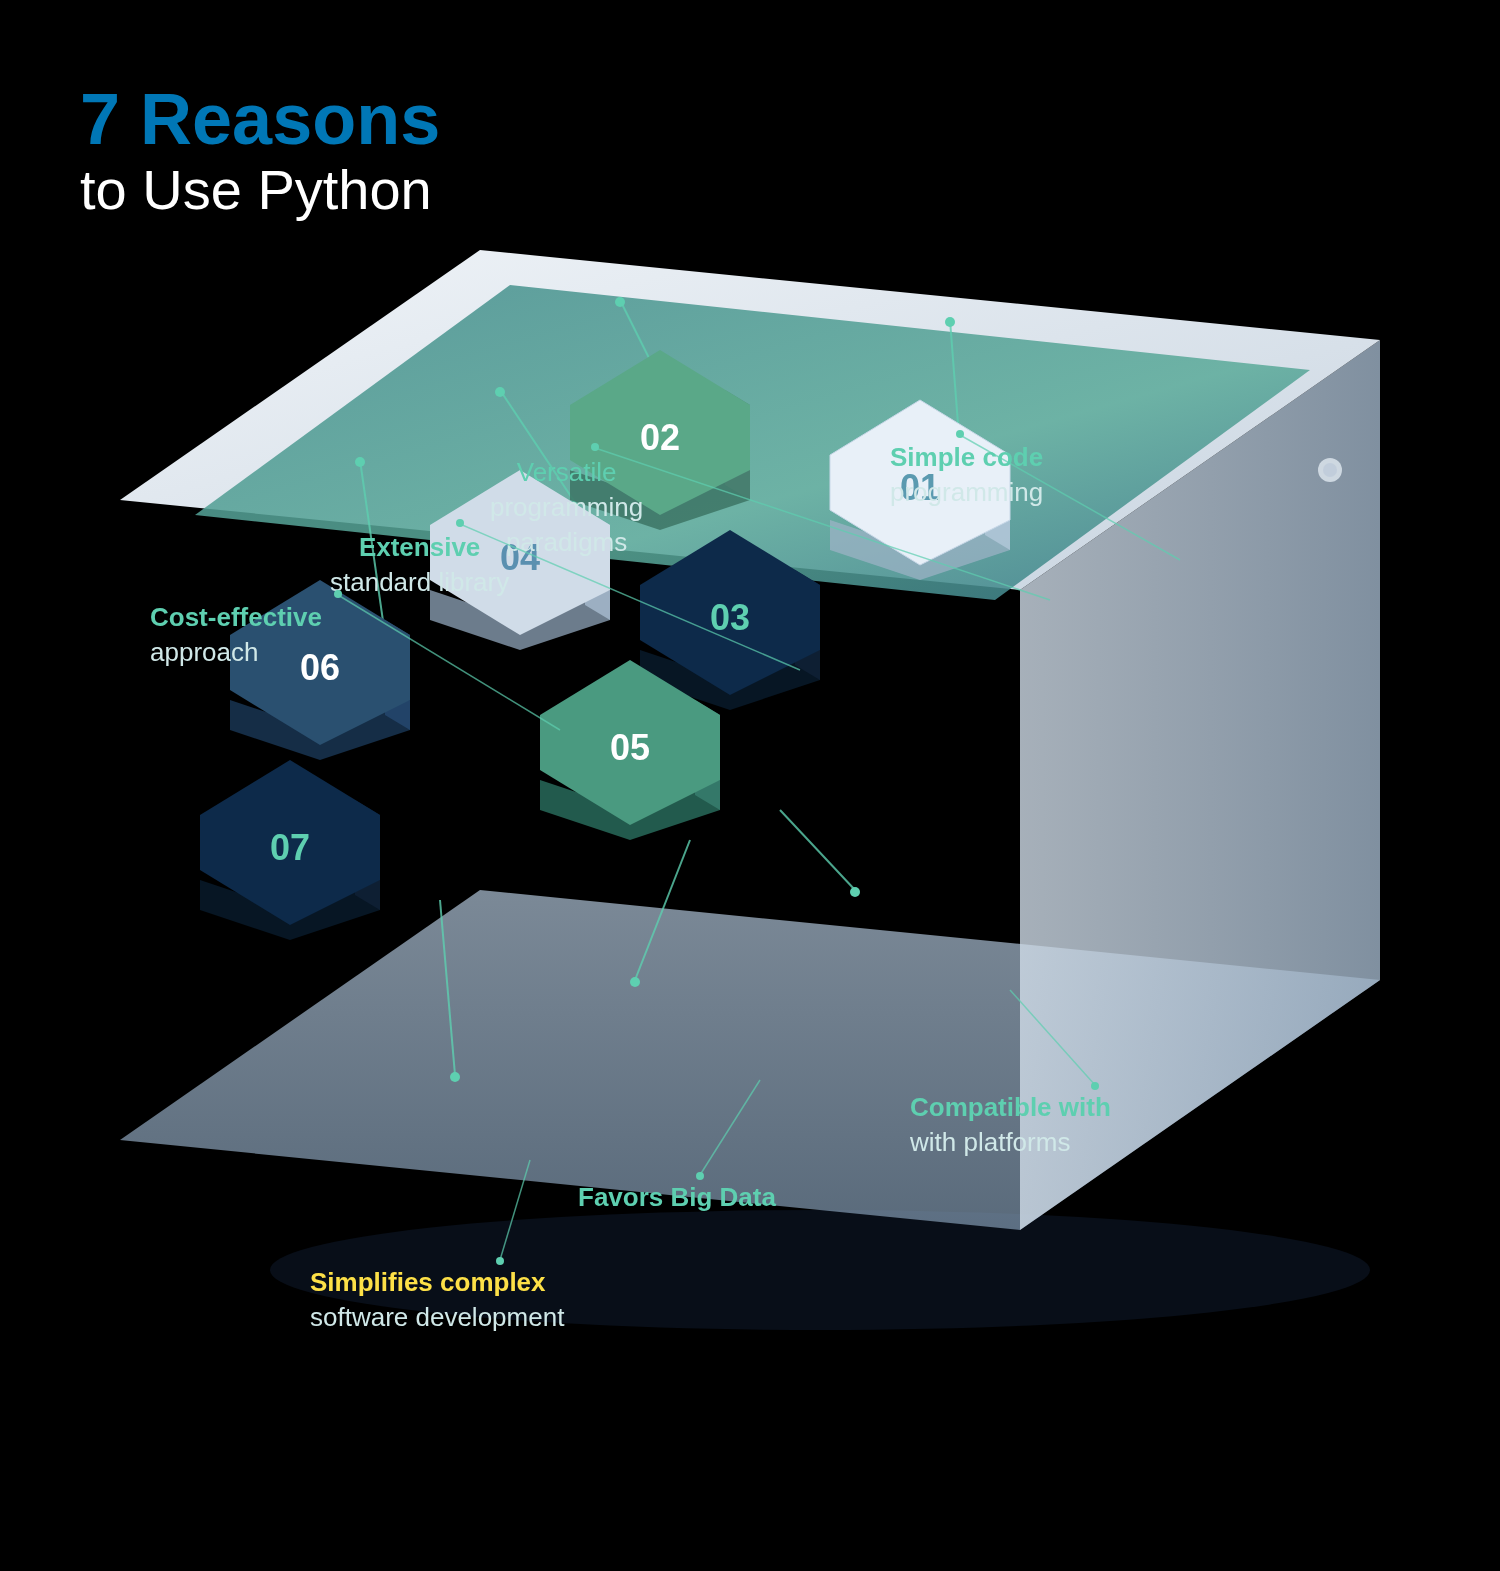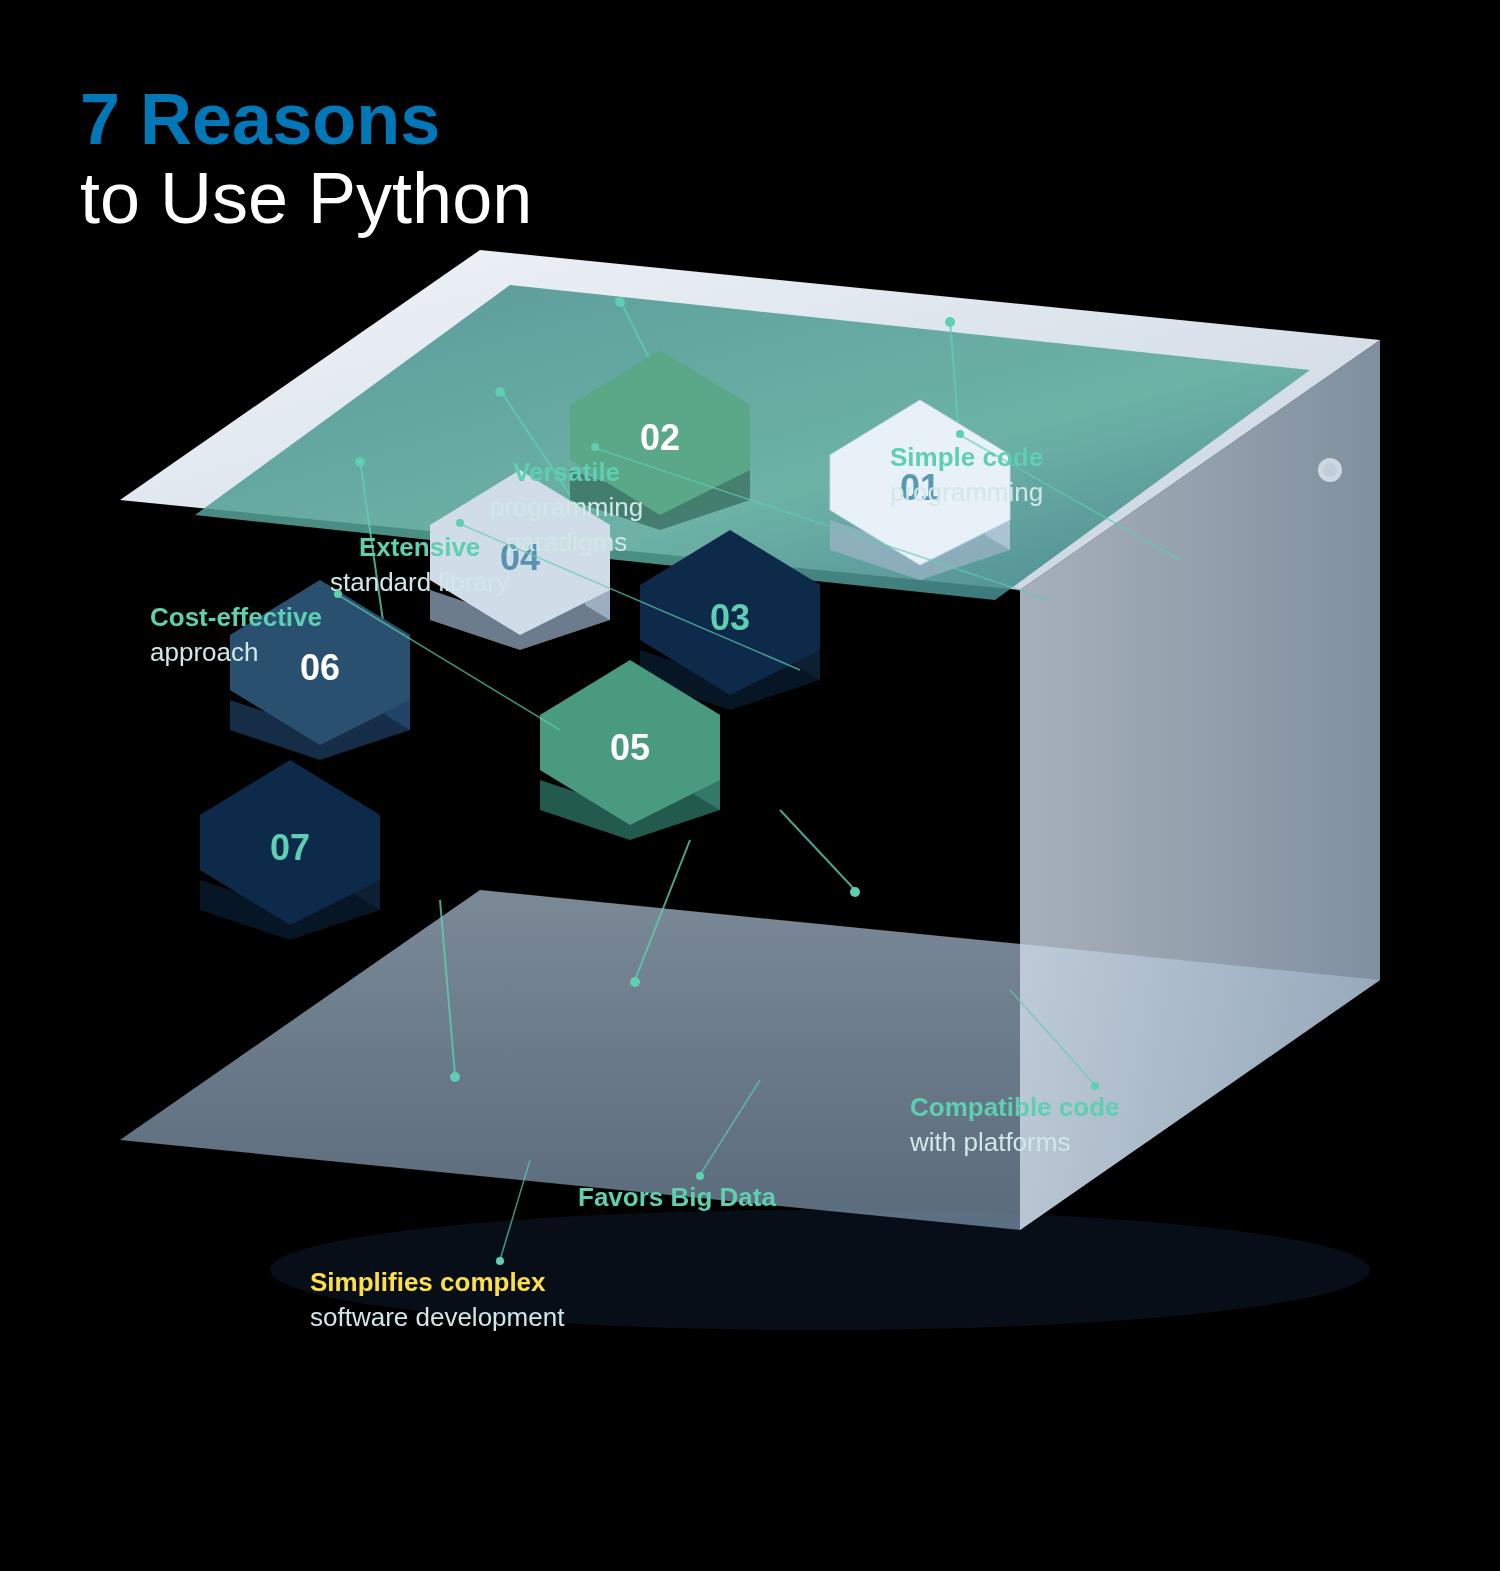--- a/index.html
+++ b/index.html
@@ -25,21 +25,21 @@
       top: 80px;
       left: 80px;
     }
     .title-line1 {
       font-size: 72px;
       font-weight: 900;
       color: #0077b6;
       line-height: 1.1;
     }
     .title-line2 {
-      font-size: 72px;
+      font-size: 56px;
       font-weight: 400;
       color: #fff;
       line-height: 1.1;
     }
 
   </style>
 </head>
 <body>
 
 <div class="page-container">
@@ -174,42 +174,42 @@
     <g transform="translate(200, 540)">
       <polygon points="0,120 90,150 180,120 180,150 90,180 0,150" fill="#081828" opacity="0.9"></polygon>
       <polygon points="155,40 180,55 180,150 155,135" fill="#102035" opacity="0.9"></polygon>
       <polygon points="90,0 180,55 180,120 90,165 0,110 0,55" fill="#0d2a4a"></polygon>
       <text x="90" y="100" text-anchor="middle" font-size="36" font-weight="bold" fill="#5ecfb0" font-family="Arial">07</text>
     </g>
 
   </svg>
 
   <div style="position:absolute;top:455px;left:490px;text-align:center;color:#d0e8e8;font-size:26px;line-height:1.35;">
-    <span style="color:#5ecfb0;font-weight:700;">Versatile</span><br>
+    <span style="color:#5ecfb0;font-weight:400;">Versatile</span><br>
     <span>programming</span><br>
     <span>paradigms</span>
   </div>
 
   <div style="position:absolute;top:440px;left:890px;text-align:center;color:#d0e8e8;font-size:26px;line-height:1.35;">
     <span style="color:#5ecfb0;font-weight:600;">Simple code</span><br>
     <span>programming</span>
   </div>
 
   <div style="position:absolute;top:600px;left:150px;text-align:left;color:#d0e8e8;font-size:26px;line-height:1.35;">
     <span style="color:#5ecfb0;font-weight:600;">Cost-effective</span><br>
     <span>approach</span>
   </div>
 
   <div style="position:absolute;top:530px;left:330px;text-align:center;color:#d0e8e8;font-size:26px;line-height:1.35;">
     <span style="color:#5ecfb0;font-weight:600;">Extensive</span><br>
     <span>standard library</span>
   </div>
 
   <div style="position:absolute;top:1090px;left:910px;text-align:left;color:#d0e8e8;font-size:26px;line-height:1.35;">
-    <span style="color:#5ecfb0;font-weight:600;">Compatible code</span><br>
+    <span style="color:#5ecfb0;font-weight:600;">Compatible with</span><br>
     <span>with platforms</span>
   </div>
 
   <div style="position:absolute;top:1180px;left:530px;text-align:left;color:#d0e8e8;font-size:26px;line-height:1.35;margin-left:48px;">
     <span style="color:#5ecfb0;font-weight:600;">Favors Big Data</span>
   </div>
 
   <div style="position:absolute;top:1265px;left:310px;text-align:left;color:#d0e8e8;font-size:26px;line-height:1.35;">
     <span style="color:#fde047;font-weight:600;">Simplifies complex</span><br>
     <span>software development</span>

